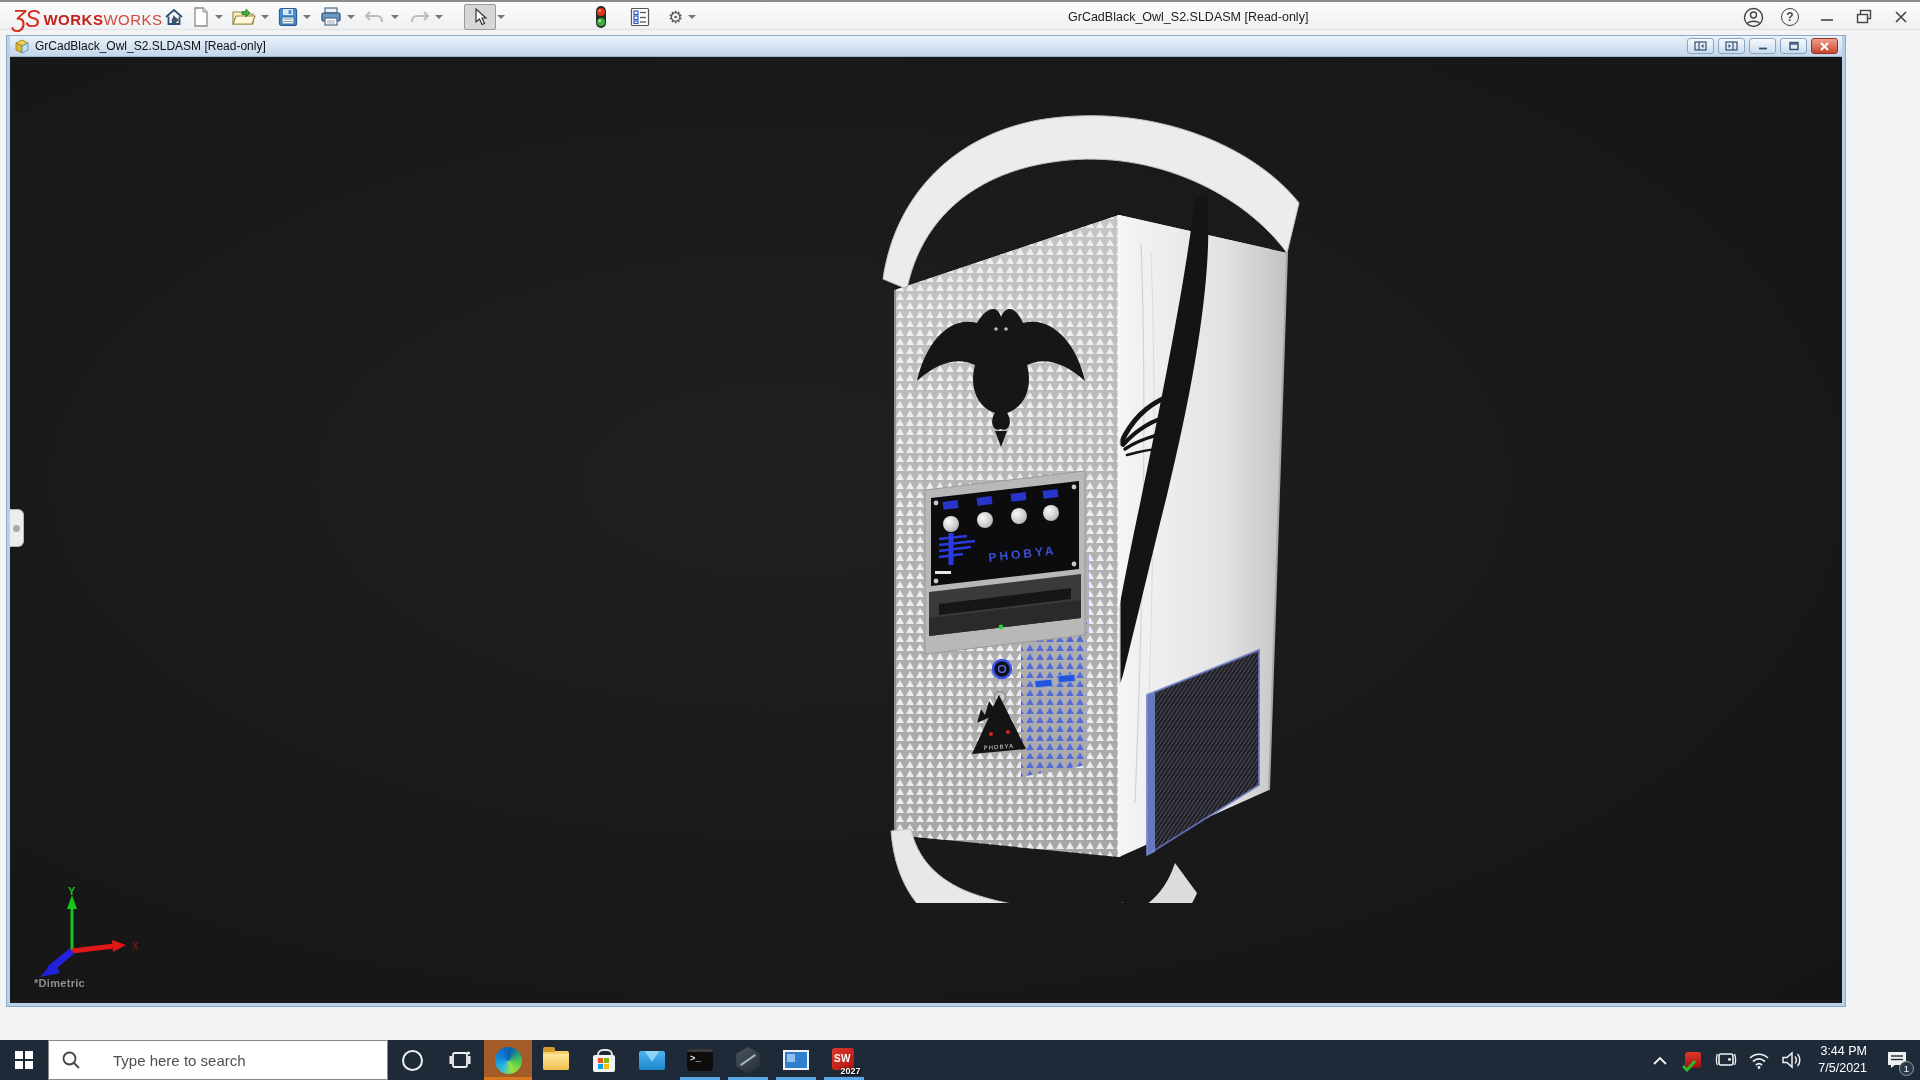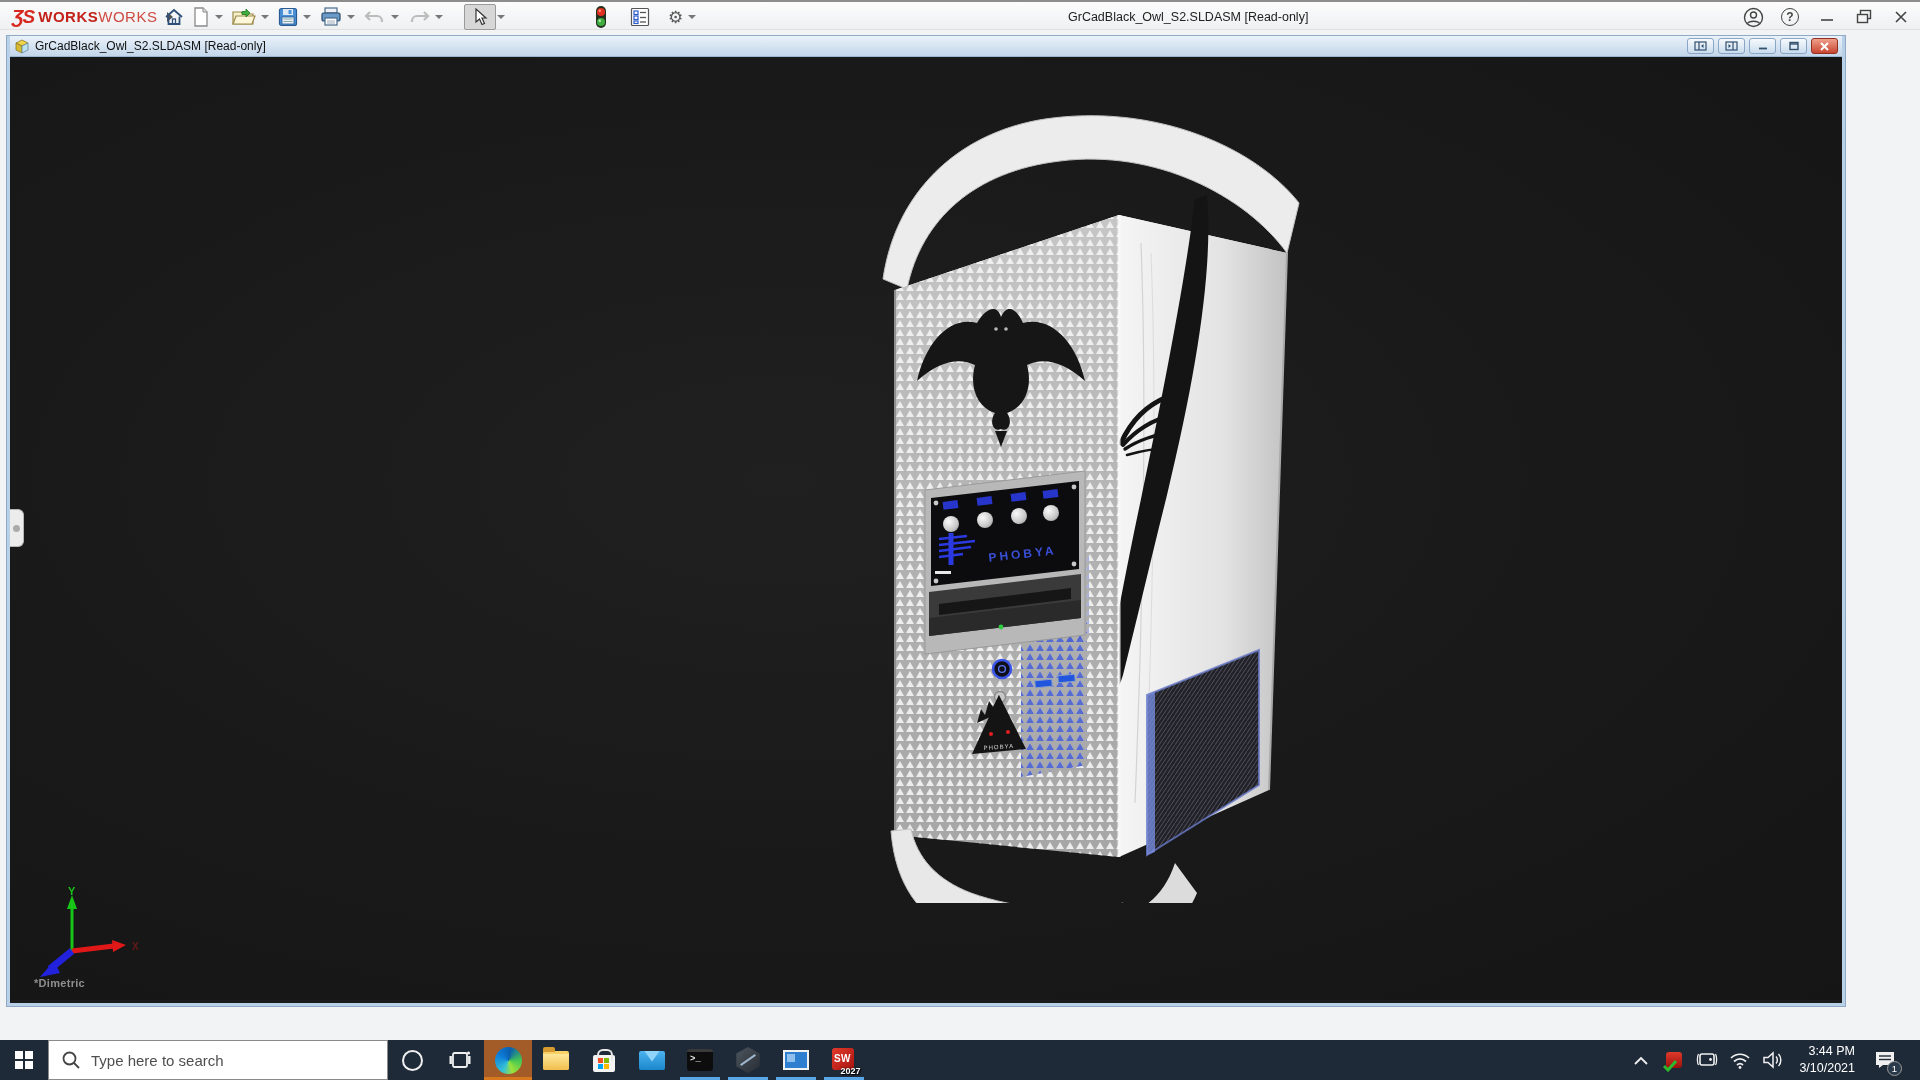--- a/index.html
+++ b/index.html
@@ -3,21 +3,21 @@
 <meta charset="utf-8">
 <style>
   * { margin:0; padding:0; box-sizing:border-box; }
   html,body { width:1920px; height:1080px; overflow:hidden; font-family:"Liberation Sans", sans-serif; }
   .screen { position:relative; width:1920px; height:1080px; background:#f2f3f5; }
 
   
   .titlebar { position:absolute; top:0; left:0; width:1920px; height:30px;
     background:linear-gradient(#fcfcfc,#eef0f2); border-top:2px solid #8c8c8c; border-bottom:1px solid #e0e0e0; }
   .brand { position:absolute; left:12px; top:4px; display:flex; align-items:center; gap:4px; }
-  .brand .mark { color:#d6281e; font-weight:bold; font-style:italic; font-size:19px; letter-spacing:-1px; }
+  .brand .mark { color:#d6281e; font-weight:normal; font-style:italic; font-size:23px; letter-spacing:-1px; }
   .brand .bold { color:#c2221a; font-weight:800; font-size:15px; letter-spacing:.5px; }
   .brand .light { color:#cf4a42; font-weight:400; font-size:15px; letter-spacing:.5px; }
   .flyout { width:0; height:0; border-left:6px solid #555; border-top:5px solid transparent; border-bottom:5px solid transparent; margin-left:6px; }
   .tools { position:absolute; left:160px; top:0; height:30px; display:flex; align-items:center; }
   .tbtn { height:26px; display:flex; align-items:center; justify-content:center; padding:0 4px; }
   .drop { width:0; height:0; border-top:4px solid #777; border-left:4px solid transparent; border-right:4px solid transparent; margin:0 5px 0 1px; }
   .sel-box { background:#d7d7d7; border:1px solid #9a9a9a; border-radius:2px; width:32px; height:26px; display:flex; align-items:center; justify-content:center; }
   .gear-glyph { font-size:17px; color:#5a5a5a; }
   .gap { width:80px; }
   .app-title { position:absolute; left:1068px; top:8px; font-size:12.5px; color:#222; }
@@ -45,21 +45,21 @@
   .view-label { position:absolute; left:24px; top:920px; color:#8f8f8f; font-weight:bold; font-size:11px; letter-spacing:.3px; }
   .triad { position:absolute; left:18px; top:828px; }
   .model-svg { position:absolute; left:845px; top:46px; }
 
   
   .taskbar { position:absolute; left:0; top:1040px; width:1920px; height:40px; background:#1e2a38; display:flex; align-items:stretch; }
   .tb-cell { width:48px; display:flex; align-items:center; justify-content:center; position:relative; }
   .start-grid { display:grid; grid-template-columns:8px 8px; grid-template-rows:8px 8px; gap:2px; }
   .start-grid span { background:#fff; }
   .search-box { position:relative; width:340px; background:#fff; border:1px solid #8a8a8a; display:flex; align-items:center; }
-  .search-box input { border:none; outline:none; width:100%; height:100%; padding-left:42px; font-size:15px; color:#333; background:transparent; font-family:"Liberation Sans",sans-serif; }
+  .search-box input { border:none; outline:none; width:100%; height:100%; padding-left:64px; font-size:15px; color:#333; background:transparent; font-family:"Liberation Sans",sans-serif; }
   .search-box input::placeholder { color:#4f4f4f; }
   .search-mag { position:absolute; left:12px; top:9px; }
   .cortana-ring { width:21px; height:21px; border:2.2px solid #f0f0f0; border-radius:50%; }
   .underline { position:absolute; bottom:0; left:4px; right:4px; height:3px; background:#5aa7e8; }
   .tile-edge { background:#a35c28; }
   .tile-edge .underline { background:#d8781e; left:0; right:0; }
   .edge-ball { width:27px; height:27px; border-radius:50%;
     background:conic-gradient(from 210deg, #35c1d7, #0d7dd9 90deg, #0b5fae 160deg, #45c654 240deg, #9be23a 310deg, #35c1d7); }
   .folder { position:relative; width:26px; height:19px; background:linear-gradient(#f9d46a,#e8af35); border-radius:2px; }
   .folder:before { content:""; position:absolute; top:-4px; left:0; width:12px; height:5px; background:#d79b2f; border-radius:2px 2px 0 0; }
@@ -70,21 +70,21 @@
   .envelope { position:relative; width:26px; height:19px; background:linear-gradient(#4db4f0,#1b86cc); border-radius:2px; overflow:hidden; }
   .envelope:before { content:""; position:absolute; top:-11px; left:-3px; width:32px; height:22px; background:#8fd4fa; transform:rotate(0deg); clip-path:polygon(0 0,100% 0,50% 100%); }
   .cmd-ico { width:26px; height:22px; background:#0d0d0d; border-radius:3px; border-top:3px solid #3a3a3a; color:#e8e8e8; font-family:"Liberation Mono",monospace; font-size:9px; font-weight:bold; padding:2px 0 0 3px; }
   .hex-ico { width:26px; height:26px; clip-path:polygon(50% 0,95% 25%,95% 75%,50% 100%,5% 75%,5% 25%); background:linear-gradient(135deg,#4d565f,#272c33); position:relative; }
   .hex-ico:after { content:""; position:absolute; left:4px; top:12px; width:18px; height:2px; background:#9fb6cc; transform:rotate(-35deg); }
   .winapp { width:26px; height:20px; border:2px solid #f2f2f2; background:#2e7fd0; position:relative; }
   .winapp:after { content:""; position:absolute; left:2px; top:2px; width:8px; height:8px; background:#8fc0ee; }
   .sw-ico { position:relative; width:25px; height:25px; }
   .sw-cube { width:22px; height:22px; background:linear-gradient(135deg,#e23a2a,#a81410); border-radius:3px; color:#fff; font-weight:bold; font-size:10px; display:flex; align-items:center; justify-content:center; letter-spacing:.5px; }
   .sw-year { position:absolute; right:-4px; bottom:-3px; color:#fff; font-size:9px; font-weight:bold; text-shadow:0 0 2px #000,1px 1px 1px #000; }
-  .tray { margin-left:auto; display:flex; align-items:center; gap:7px; padding-right:18px; }
+  .tray { margin-left:auto; display:flex; align-items:center; gap:7px; padding-right:6px; }
   .tray .ti { width:26px; height:40px; display:flex; align-items:center; justify-content:center; position:relative; }
   .sw-tray { width:16px; height:16px; background:linear-gradient(#e03a2a,#9c100c); border-radius:3px; position:relative; }
   .clock { color:#fff; font-size:12.5px; text-align:right; line-height:1.35; padding:0 6px; align-self:center; }
   .notif { position:relative; width:34px; height:40px; display:flex; align-items:center; justify-content:center; }
   .notif-badge { position:absolute; right:0px; bottom:4px; width:15px; height:15px; border-radius:50%; background:#2b3a4a; border:1px solid #9a9a9a; color:#fff; font-size:9.5px; display:flex; align-items:center; justify-content:center; }
 </style>
 </head>
 <body>
 
 <div class="screen">
@@ -515,21 +515,21 @@
       </span>
       <span class="ti">
         <svg width="22" height="18" viewBox="0 0 22 18">
             <path d="M2,6.5 H6 L11,2 V16 L6,11.5 H2 Z" fill="none" stroke="#f0f0f0" stroke-width="1.5"></path>
             <path d="M14,5.5 C15.8,7.2 15.8,10.8 14,12.5" fill="none" stroke="#f0f0f0" stroke-width="1.5"></path>
             <path d="M16.5,3 C19.6,6 19.6,12 16.5,15" fill="none" stroke="#f0f0f0" stroke-width="1.5"></path>
           </svg>
       </span>
       <span class="clock">
         <div>3:44 PM</div>
-        <div>3/10/2021</div>
+        <div>7/5/2021</div>
       </span>
       <span class="notif">
         <svg width="22" height="20" viewBox="0 0 22 20">
             <path d="M2,2 H20 V15 H9 L5,18 V15 H2 Z" fill="#f0f0f0"></path>
             <line x1="5" y1="6" x2="17" y2="6" stroke="#1e2a38" stroke-width="1.4"></line>
             <line x1="5" y1="9.5" x2="17" y2="9.5" stroke="#1e2a38" stroke-width="1.4"></line>
           </svg>
         <span class="notif-badge">1</span>
       </span>
     </div>

